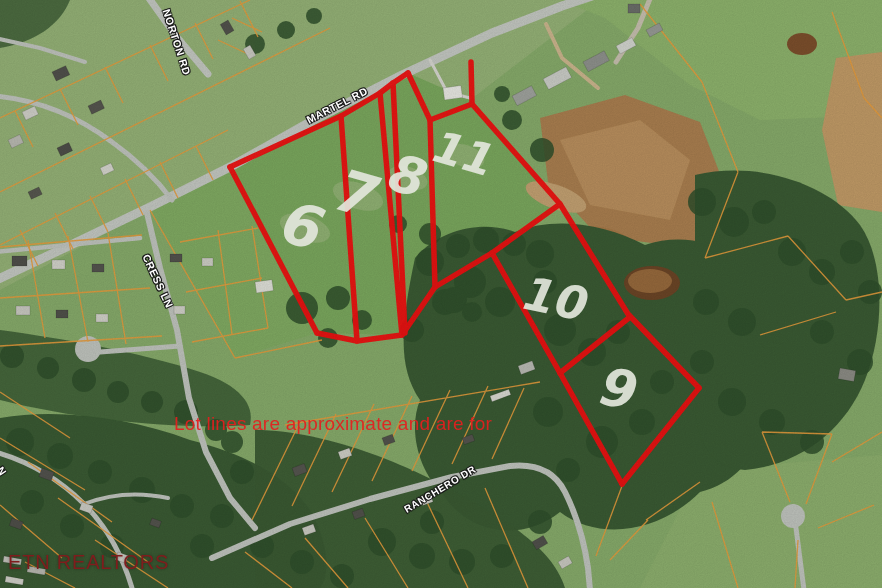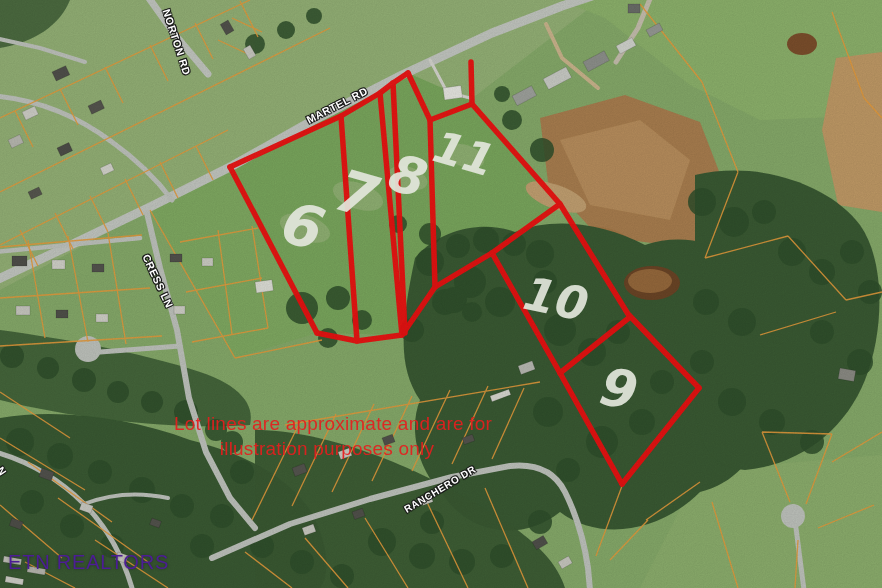--- a/index.html
+++ b/index.html
@@ -7,21 +7,21 @@
          font-family:"Liberation Sans",sans-serif;background:#86aa6a;}
   #stage svg{position:absolute;left:0;top:0;}
   .overlay{position:absolute;z-index:5;white-space:nowrap;pointer-events:none;}
   .road-label{font-weight:bold;font-size:10.5px;color:#fff;letter-spacing:.6px;
     text-shadow:-1px -1px 0 #1a1a1a,1px -1px 0 #1a1a1a,-1px 1px 0 #1a1a1a,1px 1px 0 #1a1a1a,0 0 2px #000;
     transform-origin:center;}
   .lot-number{font-family:"DejaVu Sans",sans-serif;font-style:italic;font-weight:bold;
     color:#e3e7dc;opacity:.92;transform-origin:center;line-height:1;}
   .disclaimer{font-size:19px;font-weight:400;color:#e61e1e;opacity:.92;
     transform:translate(-50%,-50%);letter-spacing:.2px;margin-top:20px;}
-  .watermark{font-size:20px;font-weight:500;color:#4c1d95;letter-spacing:.8px;
+  .watermark{font-size:20px;font-weight:500;color:#7f1d1d;letter-spacing:.8px;
     text-shadow:0 0 3px rgba(0,0,0,.35);}
   .ctr{transform:translate(-50%,-50%);}
 </style>
 </head>
 <body>
 
 <div id="stage">
 
 <svg width="882" height="588" viewBox="0 0 882 588">
   <defs>
@@ -261,17 +261,16 @@
 <div class="overlay road-label ctr" style="left:2px;top:471px;transform:translate(-50%,-50%) rotate(55deg);">N</div>
 
 <div class="overlay lot-number ctr" style="left:303px;top:226px;font-size:58px;transform:translate(-50%,-50%) rotate(16deg);">6</div>
 <div class="overlay lot-number ctr" style="left:357px;top:194px;font-size:58px;transform:translate(-50%,-50%) rotate(16deg);">7</div>
 <div class="overlay lot-number ctr" style="left:408px;top:176px;font-size:52px;transform:translate(-50%,-50%) rotate(16deg);">8</div>
 <div class="overlay lot-number ctr" style="left:464px;top:154px;font-size:44px;transform:translate(-50%,-50%) rotate(16deg);">11</div>
 <div class="overlay lot-number ctr" style="left:556px;top:299px;font-size:46px;transform:translate(-50%,-50%) rotate(12deg);">10</div>
 <div class="overlay lot-number ctr" style="left:619px;top:389px;font-size:52px;transform:translate(-50%,-50%) rotate(12deg);">9</div>
 
 <div class="overlay disclaimer" style="left:333px;top:404px;">Lot lines are approximate and are for</div>
-<div class="overlay disclaimer" style="left:327px;top:429px;">illustration purposes only</div>
 
 <div class="overlay watermark" style="left:8px;top:551px;">ETN REALTORS</div>
 
 </div>
 
 </body></html>

